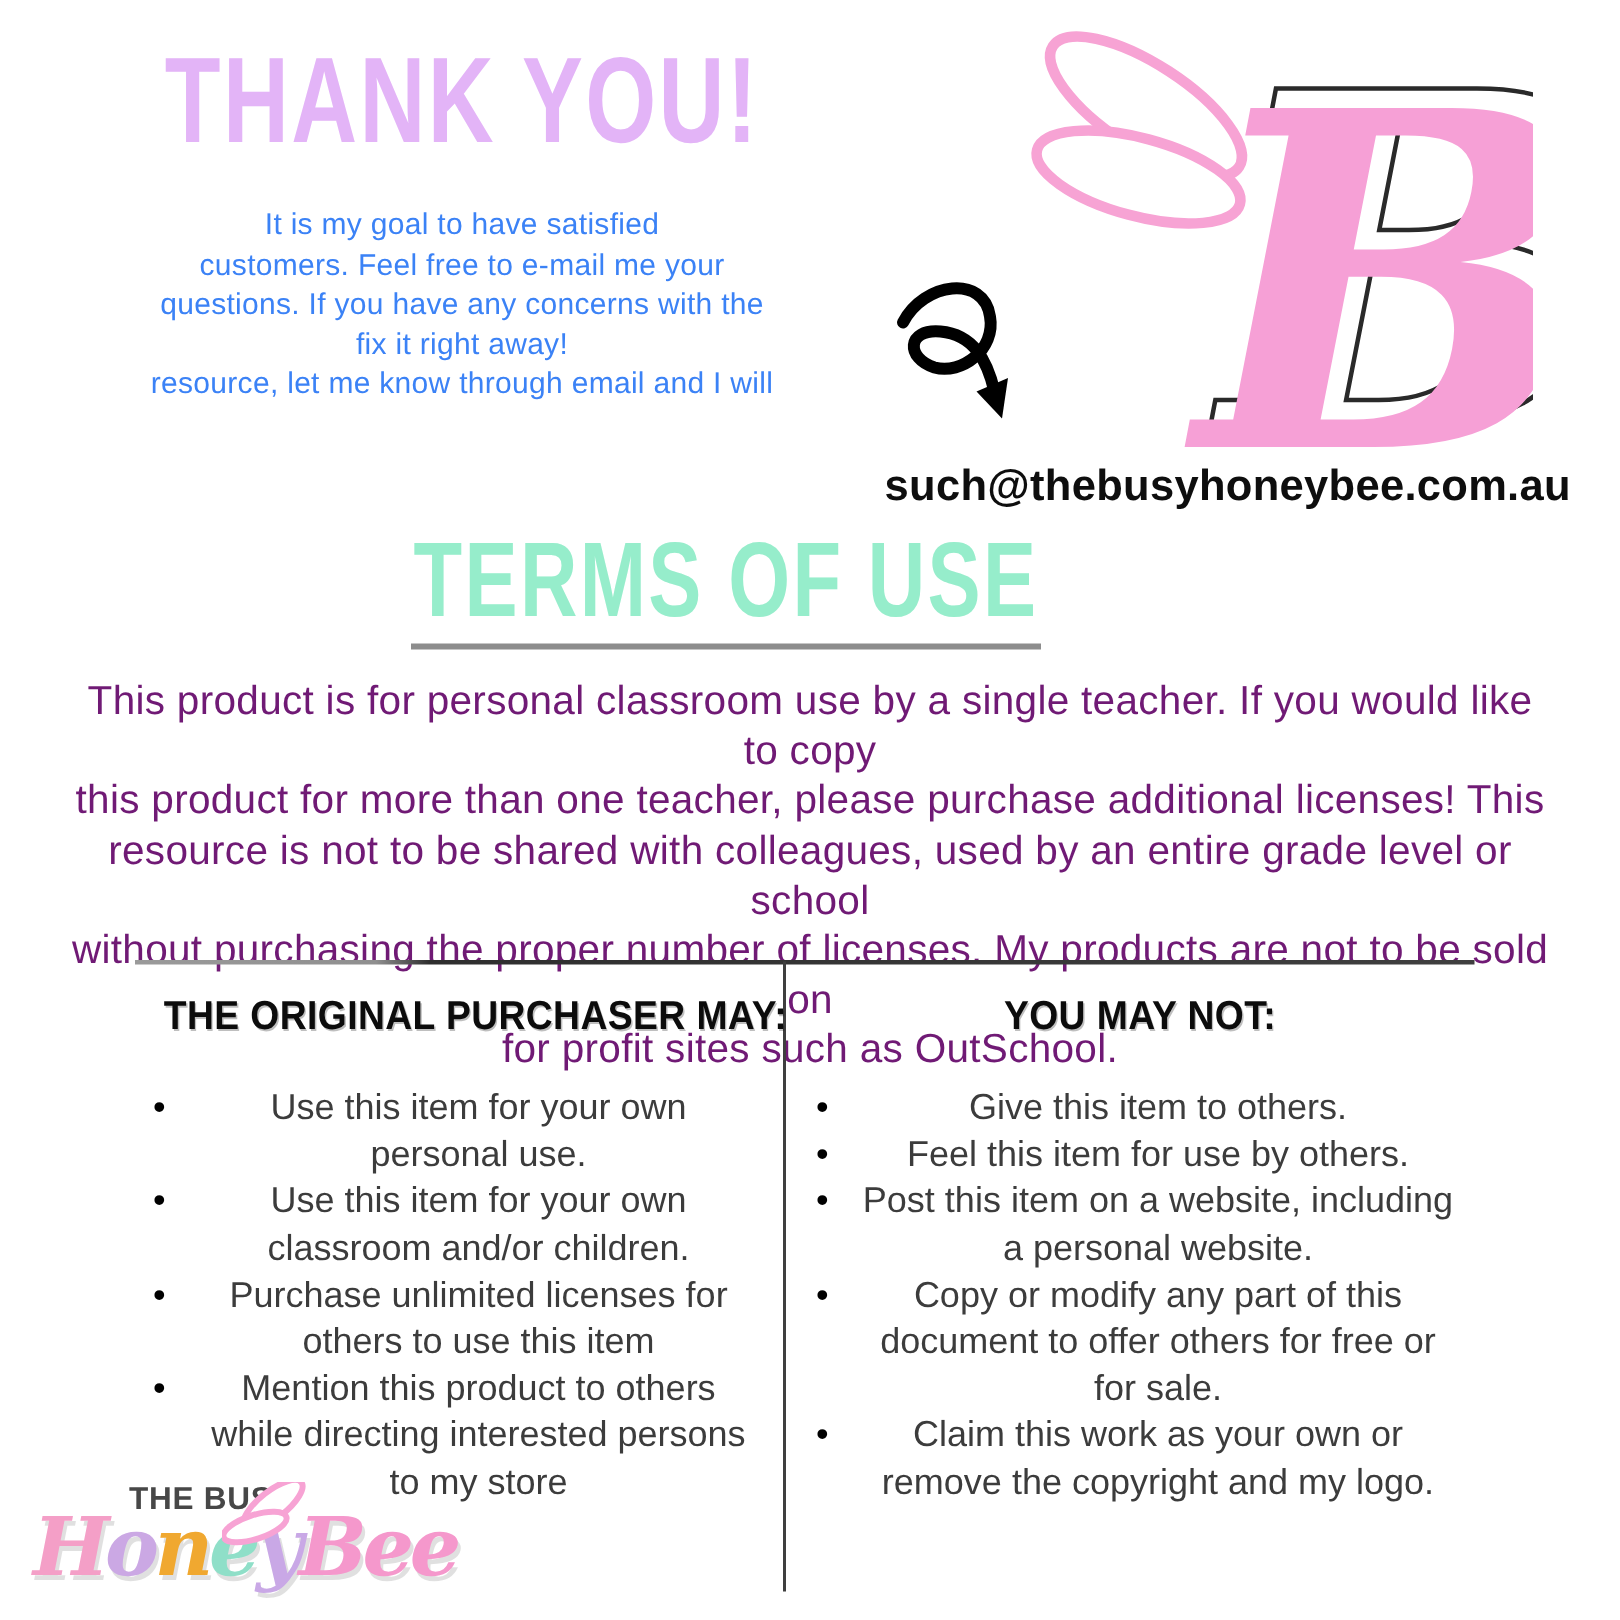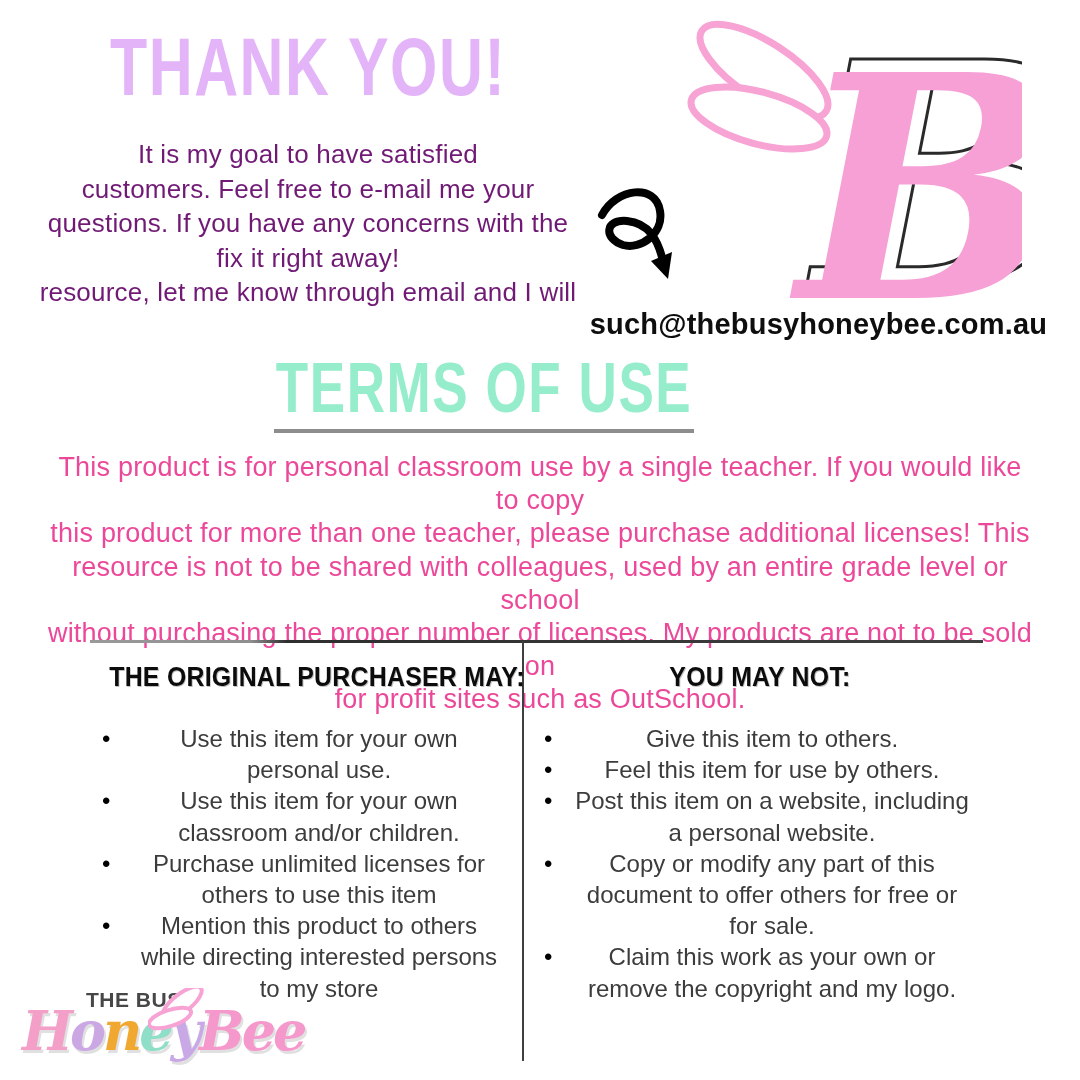--- a/index.html
+++ b/index.html
@@ -8,21 +8,21 @@
     overflow:hidden; font-family:"Liberation Sans", sans-serif; color:#1b1b1b;
   }
 
   
   .thankyou { position:absolute; left:18px; top:20px; width:580px; text-align:center; }
   .thankyou-title {
     display:inline-block; margin:0; font-size:78px; font-weight:800; letter-spacing:2px;
     transform:scale(0.78,1.04); transform-origin:center top; white-space:nowrap;
     font-family:"Liberation Sans", sans-serif;
   }
-  .thankyou-body { margin:26px auto 0; font-size:26px; line-height:1.33; color:#701a75; letter-spacing:0.2px; }
+  .thankyou-body { margin:26px auto 0; font-size:20px; line-height:1.33; color:#3b82f6; letter-spacing:0.2px; }
   .thankyou-body div { white-space:nowrap; }
 
   
   .arrow-wrap { position:absolute; left:596px; top:183px; width:100px; height:105px; }
 
   
   .brand-logo { position:absolute; left:672px; top:6px; width:350px; height:305px; }
 
   
   .email {
@@ -32,21 +32,21 @@
 
   
   .terms-head { position:absolute; left:0; top:346px; width:968px; text-align:center; }
   .terms-title {
     display:inline-block; margin:0; font-size:68px; font-weight:800; letter-spacing:2px;
     transform:scale(0.78,1.04); transform-origin:center top; white-space:nowrap;
   }
   .terms-underline { width:420px; height:4px; margin:5px auto 0; }
   .terms-body {
     position:absolute; left:45px; top:451px; width:990px; text-align:center;
-    font-size:27px; line-height:1.23; color:#ec4899; letter-spacing:0.2px;
+    font-size:27px; line-height:1.23; color:#701a75; letter-spacing:0.2px;
   }
 
   
   .h-divider { position:absolute; left:90px; top:640px; width:893px; height:3px; }
   .v-divider { position:absolute; left:522px; top:641px; width:2px; height:420px; }
 
   
   .col { position:absolute; top:662px; }
   .col-left  { left:92px;  width:430px; }
   .col-right { left:534px; width:452px; }

